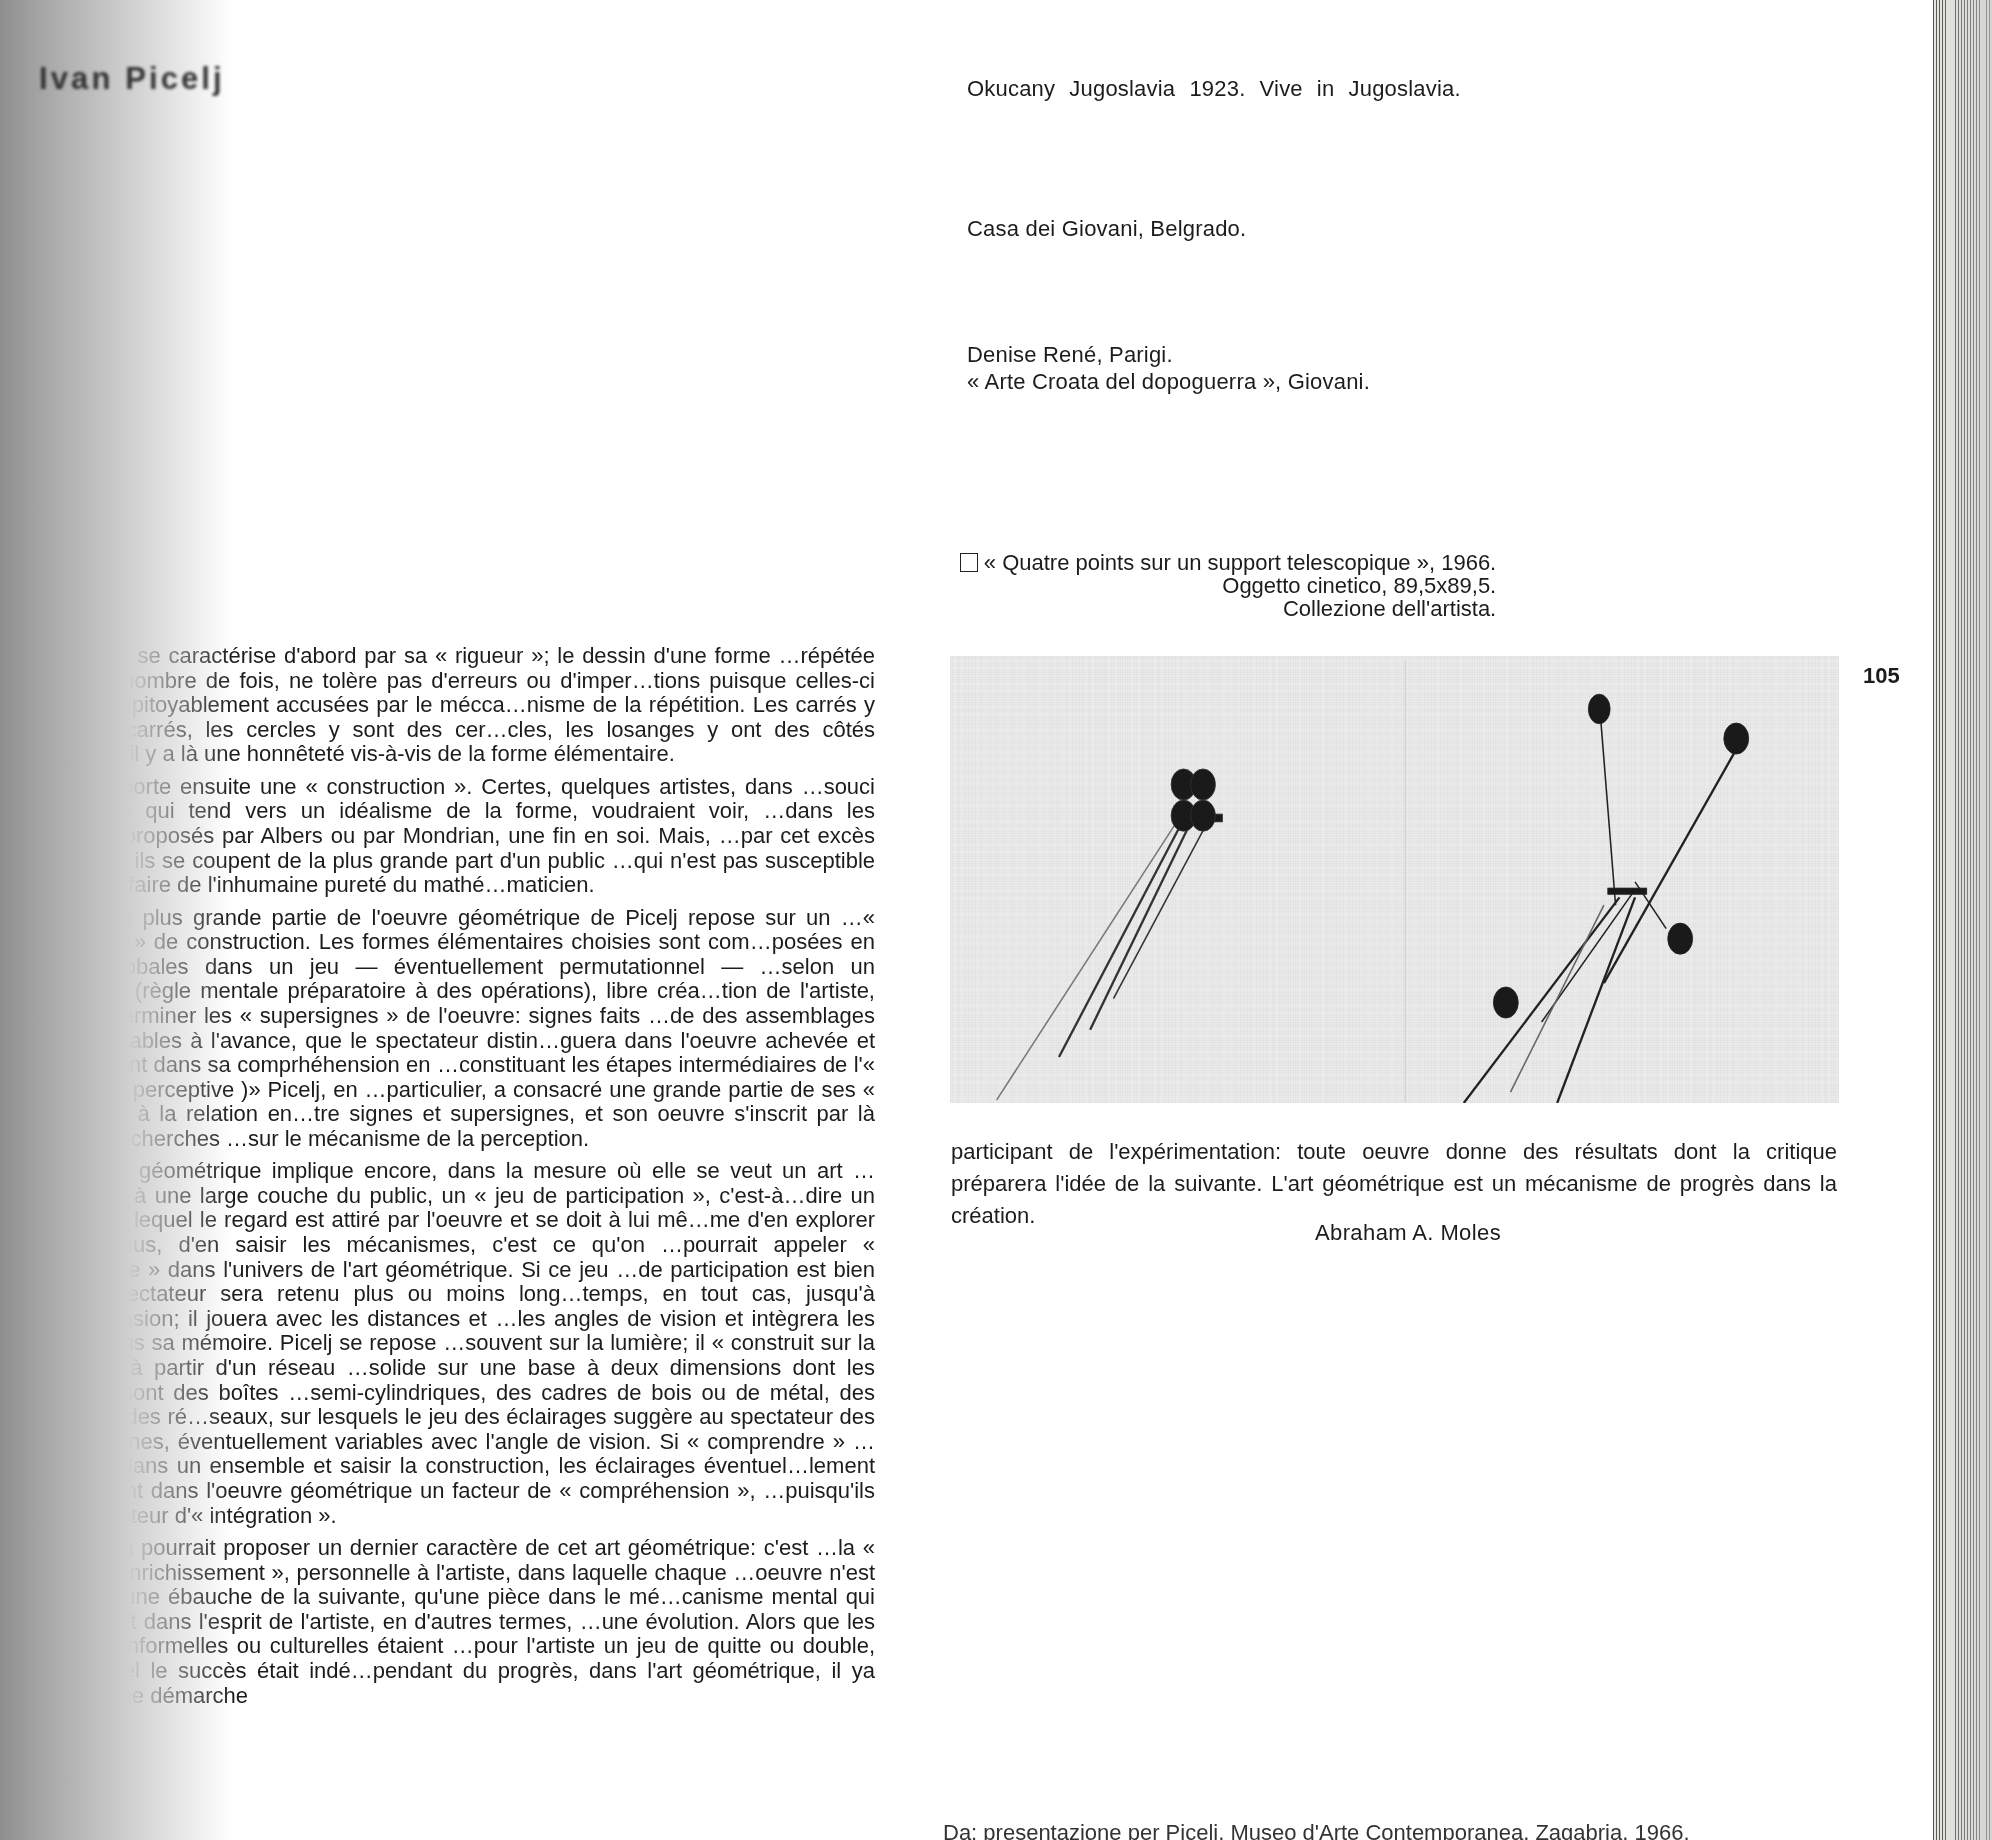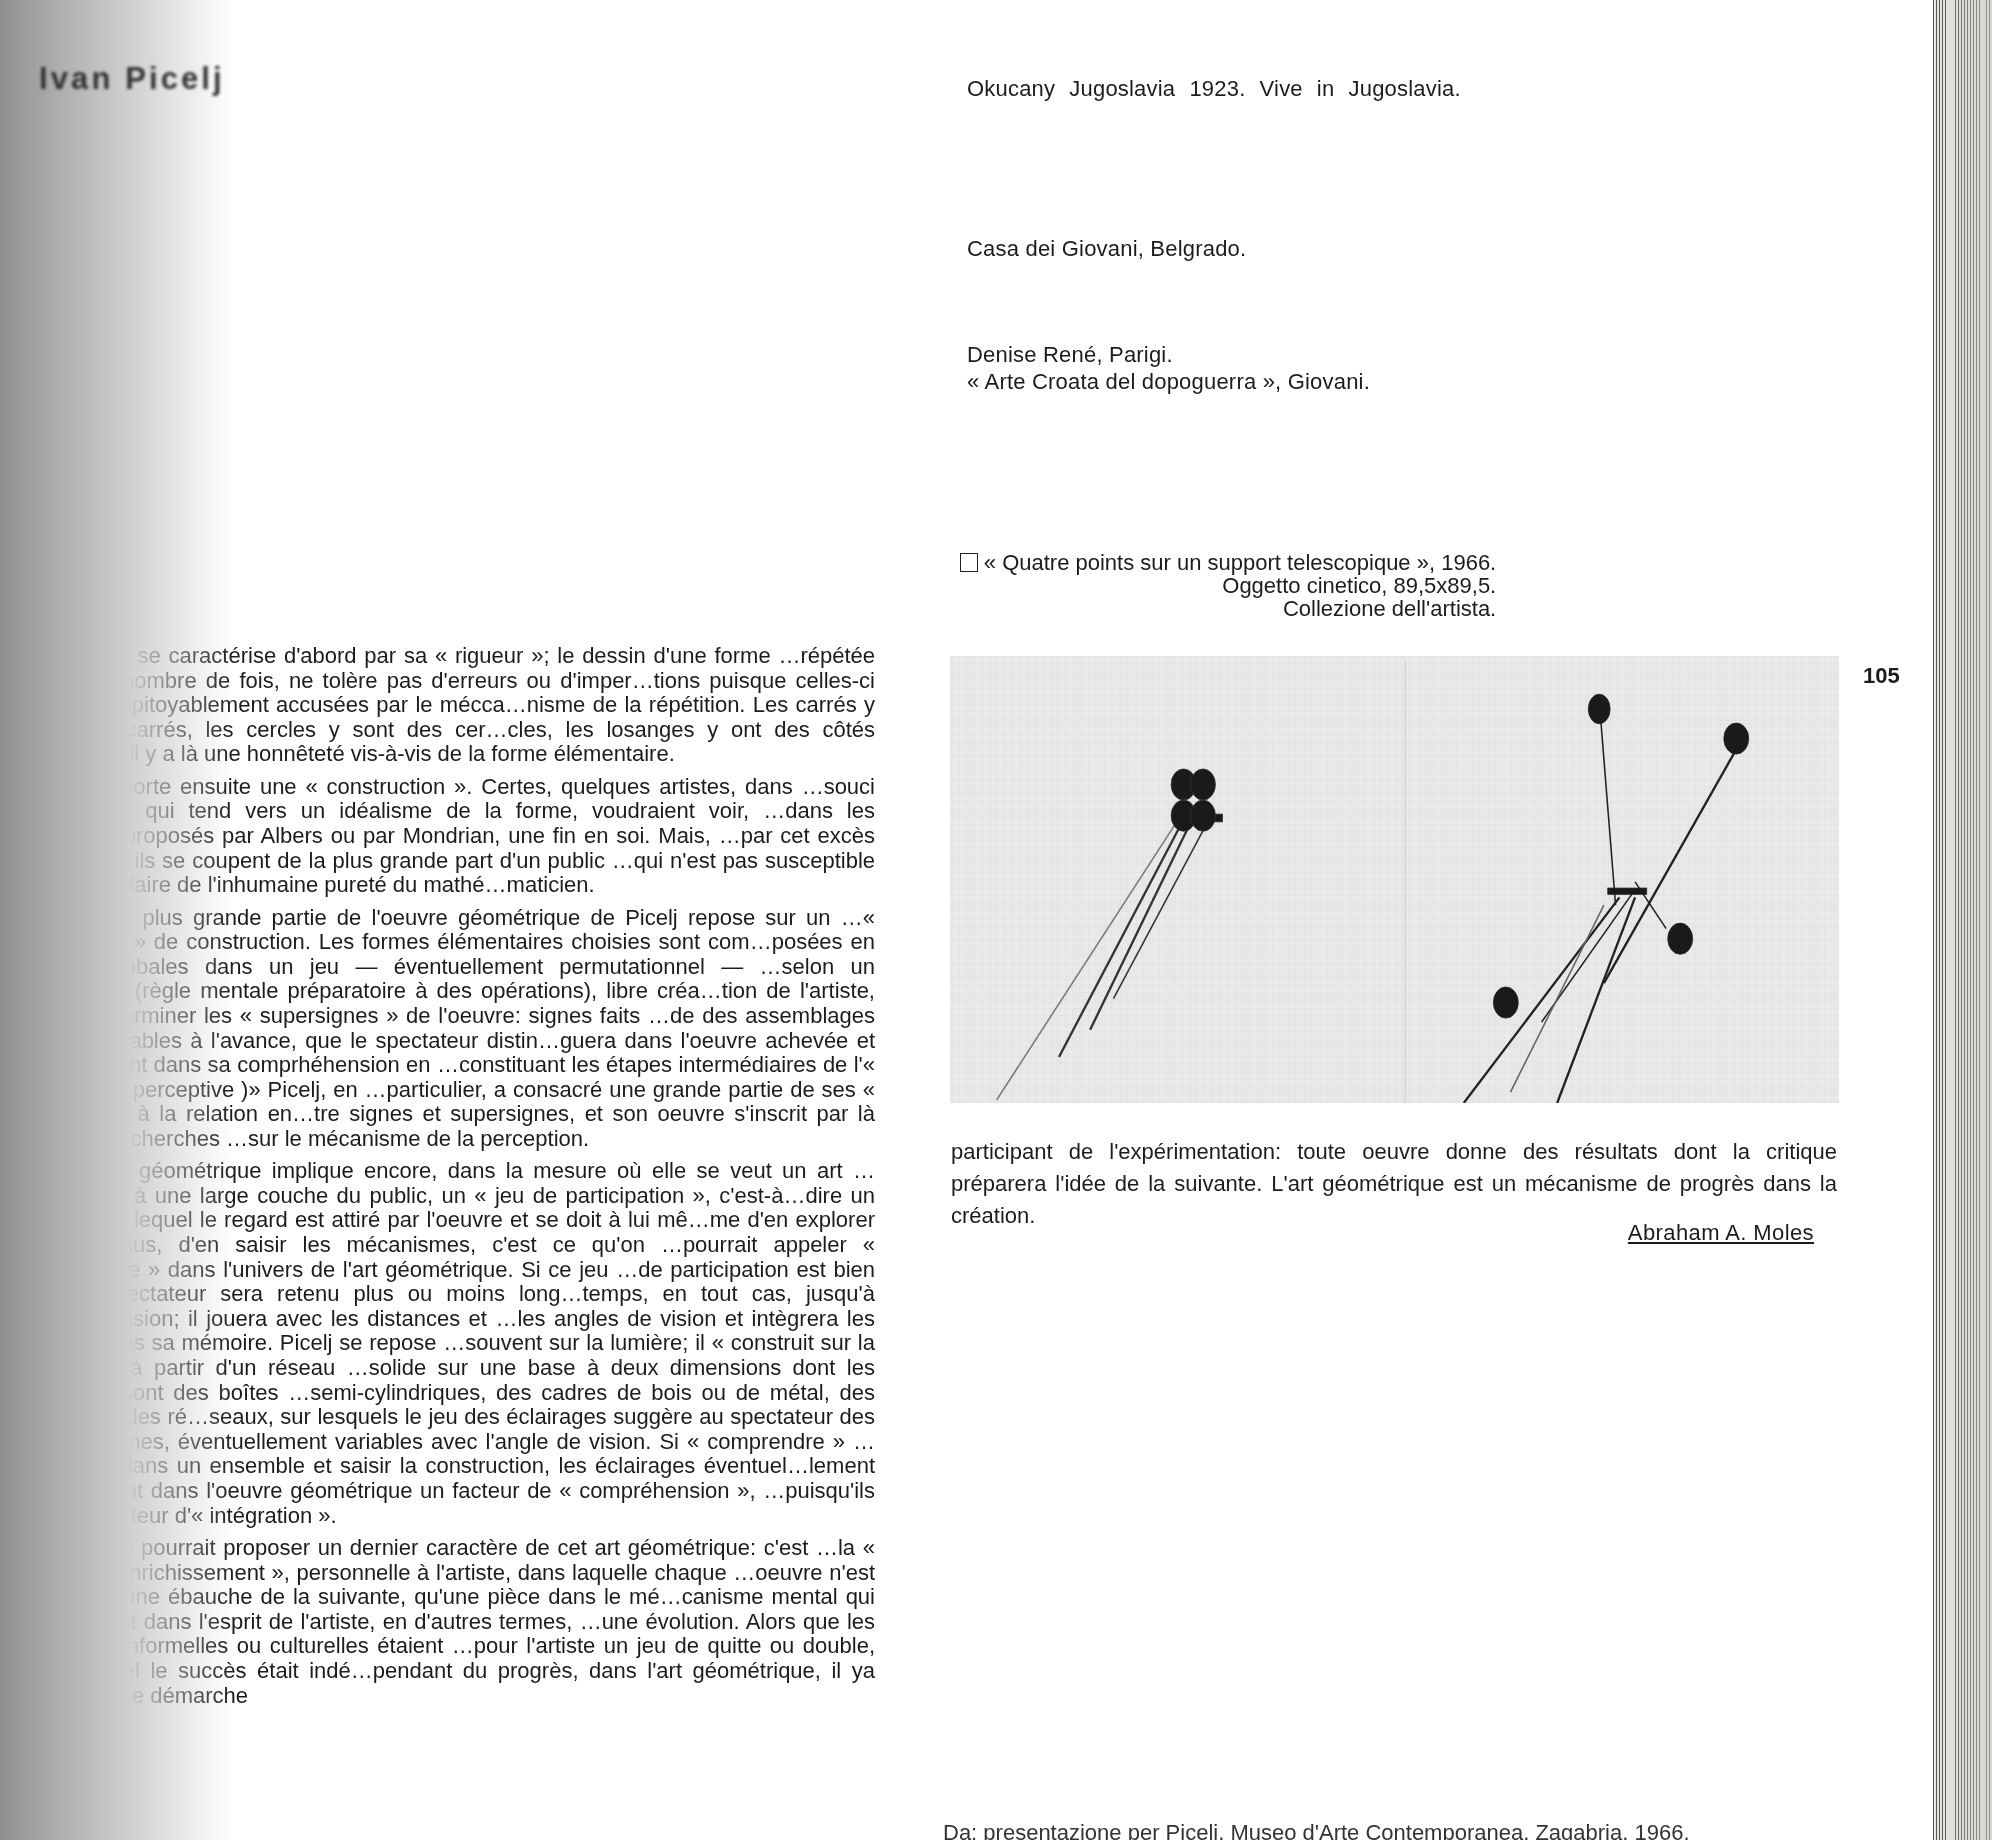--- a/index.html
+++ b/index.html
@@ -28,21 +28,21 @@
   .header-name {
     position: absolute; left: 39px; top: 61px;
     font-size: 31px; font-weight: bold; letter-spacing: 3.1px;
     color: #333; filter: blur(1.6px); z-index: 3;
   }
   .bio {
     position: absolute; left: 967px; font-size: 22px; line-height: 26.5px;
     letter-spacing: 0.2px;
   }
   .bio-born { top: 76px; word-spacing: 7.8px; }
-  .bio-ex1 { top: 216px; margin-top: 20px; }
+  .bio-ex1 { top: 216px; }
   .bio-ex2 { top: 342px; }
   .caption {
     position: absolute; left: 960px; top: 551px;
     font-size: 22px; line-height: 23px; text-align: right;
   }
   .caption .box {
     display: inline-block; width: 15.6px; height: 17px; border: 1.6px solid #222;
     vertical-align: -1.6px; margin-right: 6.2px;
   }
   .page-number {
@@ -54,22 +54,22 @@
     background: #ebebeb;
     background-image: repeating-linear-gradient(0deg, rgba(0,0,0,0.025) 0 0.8px, transparent 0.8px 2.3px),
                       repeating-linear-gradient(90deg, rgba(0,0,0,0.025) 0 0.8px, transparent 0.8px 2.3px);
   }
   .photo svg { width: 100%; height: 100%; display: block; }
   .right-text {
     position: absolute; left: 951px; top: 1136px; width: 886px;
     font-size: 22px; line-height: 32px; text-align: justify;
   }
   .signature {
-    position: absolute; left: 928px; top: 1220px; width: 886px;
-    font-size: 22px; text-align: right; letter-spacing: 0.4px; text-decoration: underline;
+    position: absolute; left: 965px; top: 1220px; width: 886px;
+    font-size: 22px; text-align: center; letter-spacing: 0.4px;
   }
   .footer-source {
     position: absolute; left: 943px; top: 1820px; width: 903px;
     font-size: 22px; white-space: nowrap; color: #333; filter: blur(0.6px);
   }
   .left-col {
     position: absolute; left: 23px; width: 852px; font-size: 22px;
     line-height: 24.6px; text-align: justify; text-align-last: left;
   }
   .left-col p { margin: 0 0 7.8px 0; }

